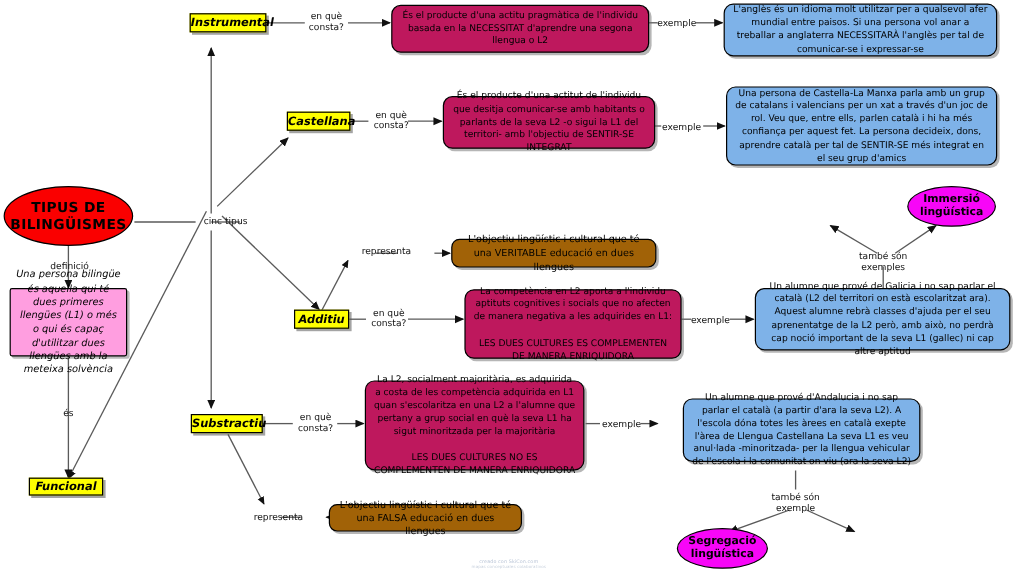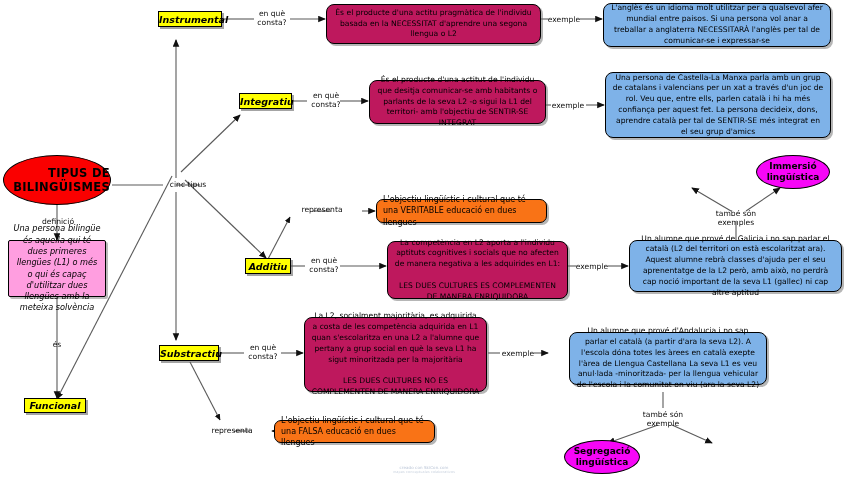--- a/index.html
+++ b/index.html
@@ -9,21 +9,21 @@
     color:#000;
   }
   #canvas{position:absolute;inset:0;width:848px;height:480px;}
   #edges{position:absolute;left:0;top:0;width:848px;height:480px;pointer-events:none;}
 
   .node{position:absolute;box-sizing:border-box;}
 
   
   .ellipse-red{
     background:#fa0000;border:1px solid #000;border-radius:50%;
-    display:flex;align-items:center;justify-content:center;text-align:right;
+    display:flex;align-items:center;justify-content:center;text-align:center;
     font-weight:bold;font-size:11.5px;line-height:1.22;letter-spacing:.3px;
     color:#000;
   }
   
   .ellipse-magenta{
     background:#f706f7;border:1px solid #000;border-radius:50%;
     display:flex;align-items:center;justify-content:center;text-align:center;
     font-weight:bold;font-size:9px;line-height:1.25;color:#000;
   }
   
@@ -49,22 +49,22 @@
   }
   
   .box-blue{
     background:#7eb2e8;border:1.5px solid #000;border-radius:8px;
     display:flex;align-items:center;justify-content:center;text-align:center;
     font-size:7.6px;line-height:1.42;color:#000;padding:4px 6px;
     box-shadow:2px 2px 0 rgba(110,110,110,.5);
   }
   
   .box-orange{
-    background:#f97316;border:1.5px solid #000;border-radius:7px;
-    display:flex;align-items:center;justify-content:center;
+    background:#a16207;border:1.5px solid #000;border-radius:7px;
+    display:flex;align-items:center;justify-content:center;text-align:center;
     font-size:8px;line-height:1.4;color:#000;padding:3px 6px;
     box-shadow:2px 2px 0 rgba(110,110,110,.5);
   }
   .inner{width:100%;white-space:pre-line;}
 
   
   .edge-label{
     position:absolute;font-size:7.6px;line-height:1.25;color:#111;
     text-align:center;white-space:pre-line;background:transparent;
   }
@@ -189,21 +189,21 @@
 
   <div class="node box-yellow" style="left:24px;top:398px;width:62px;height:15px;">
     <span class="inner">Funcional</span>
   </div>
 
   <div class="node box-yellow" style="left:158px;top:11px;width:64px;height:16px;">
     <span class="inner">Instrumental</span>
   </div>
 
   <div class="node box-yellow" style="left:239px;top:93px;width:53px;height:16px;">
-    <span class="inner">Integratiu</span>
+    <span class="inner">Castellana</span>
   </div>
 
   <div class="node box-yellow" style="left:245px;top:258px;width:46px;height:16px;">
     <span class="inner">Additiu</span>
   </div>
 
   <div class="node box-yellow" style="left:159px;top:345px;width:60px;height:16px;">
     <span class="inner">Substractiu</span>
   </div>
 

